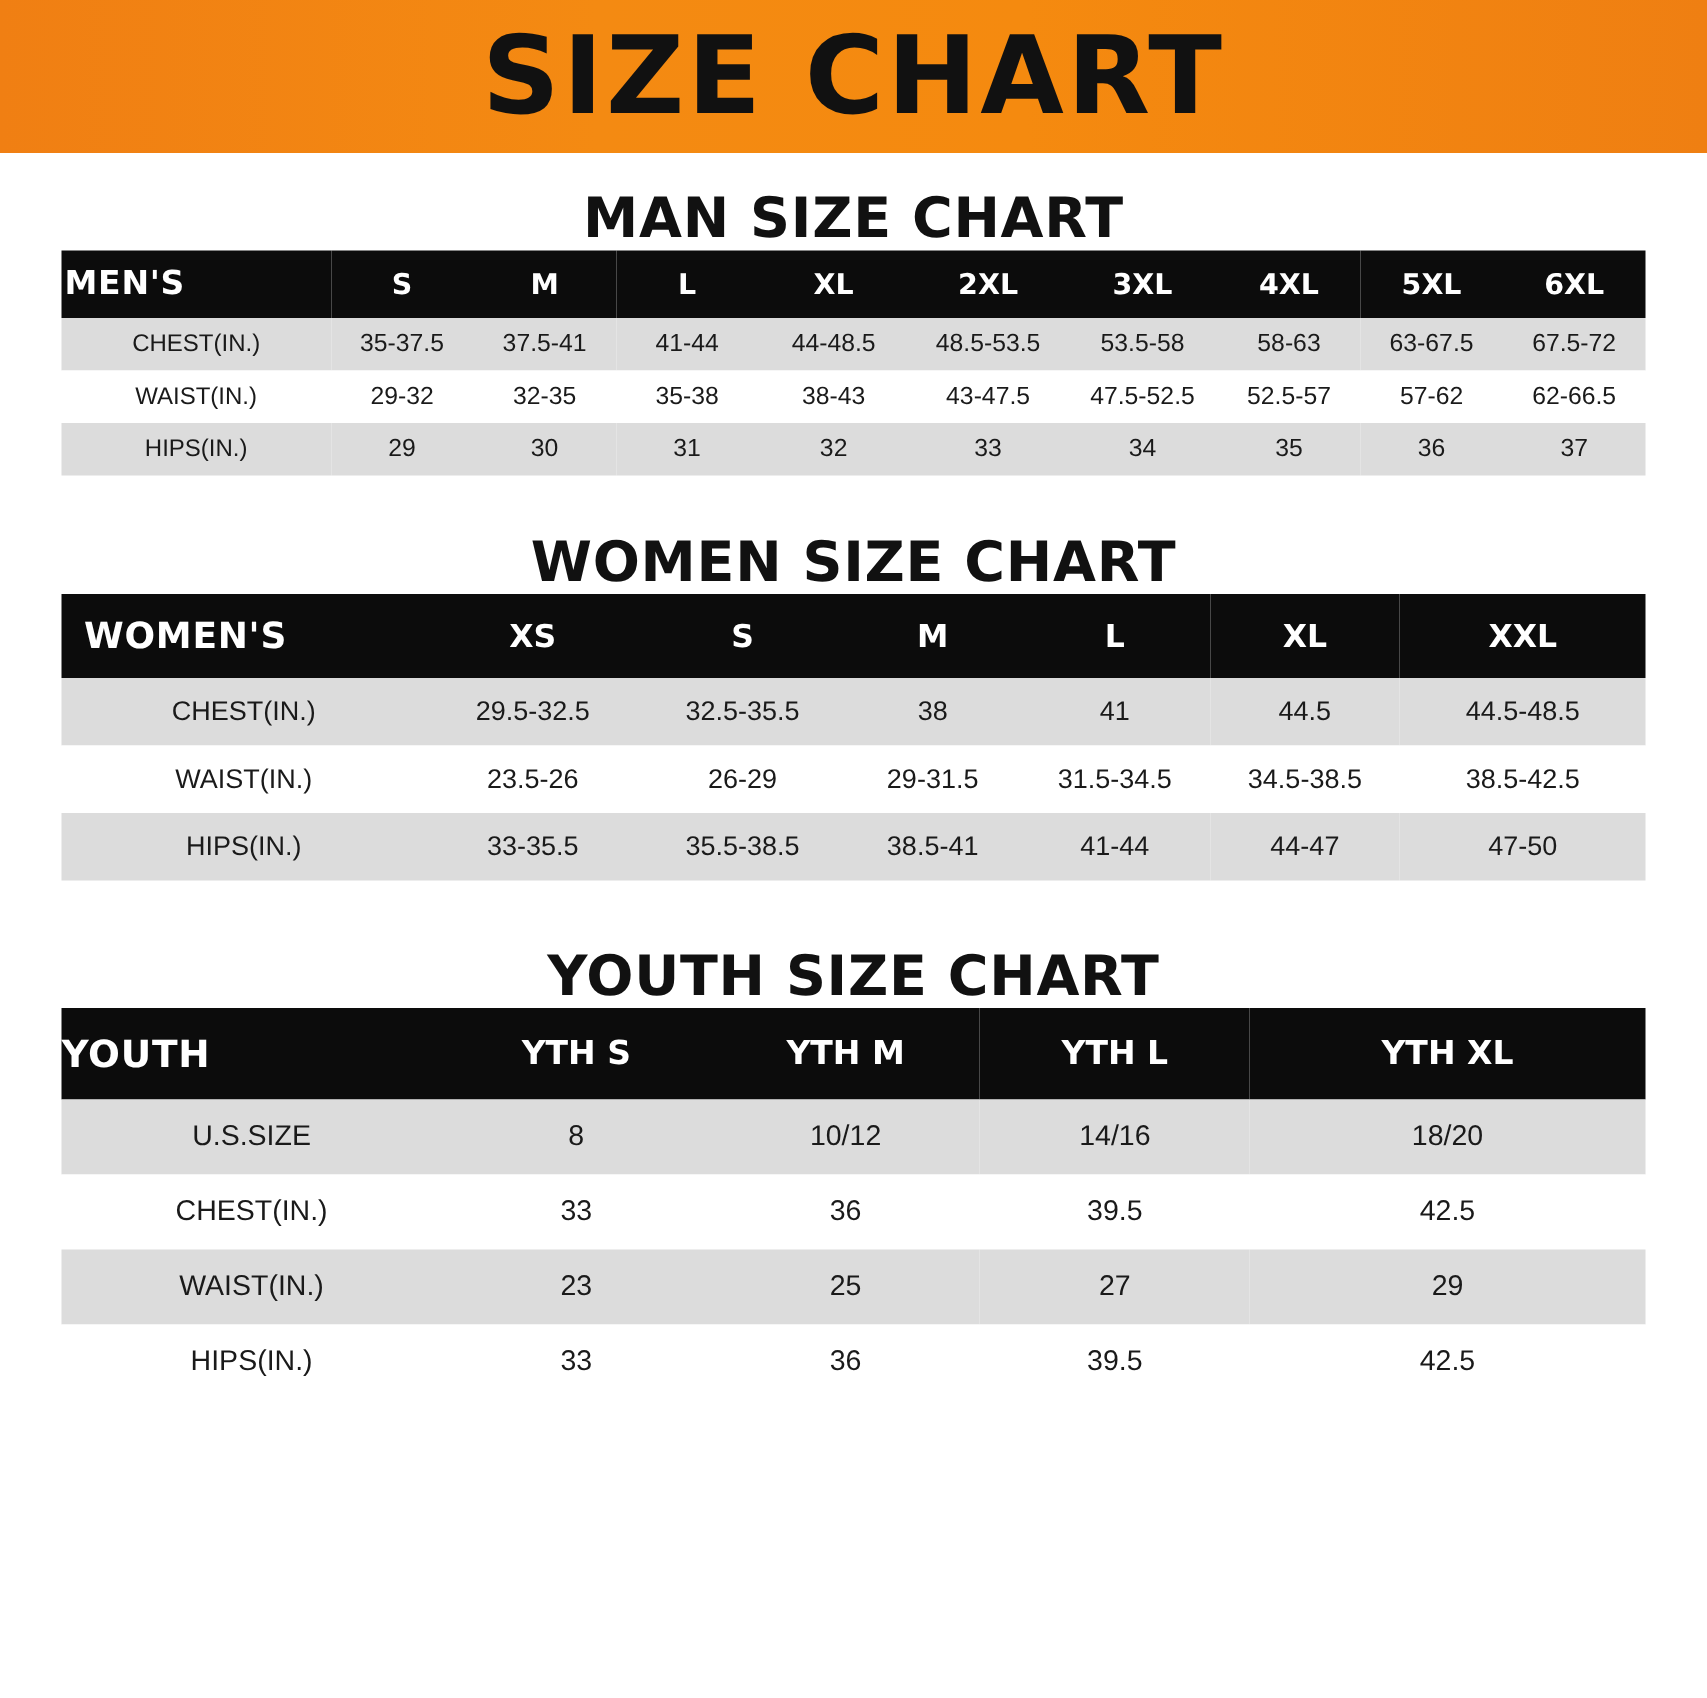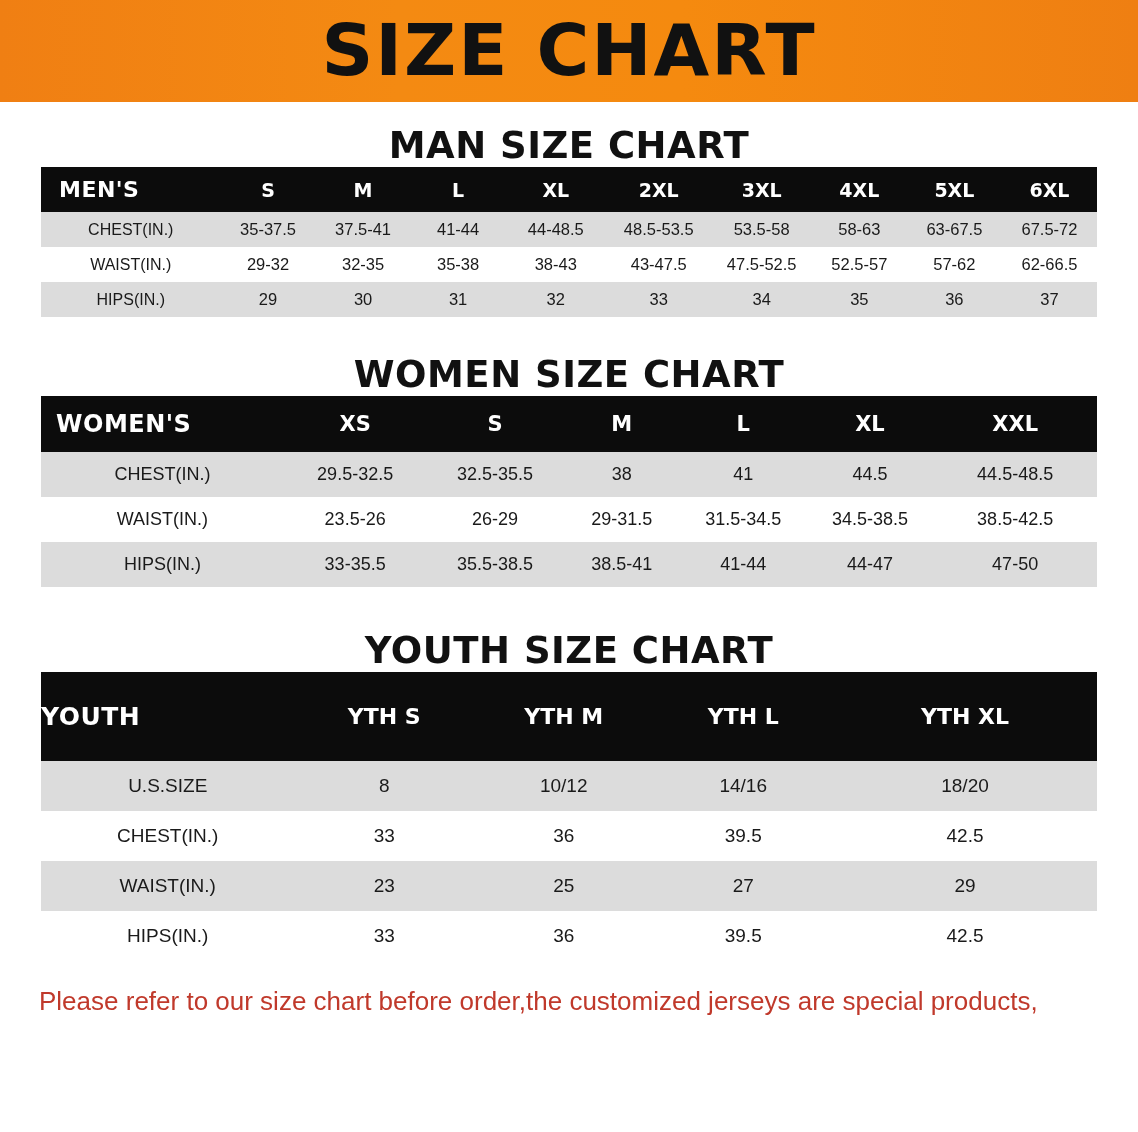--- a/index.html
+++ b/index.html
@@ -57,21 +57,21 @@
   }
   thead th {
     background: #0c0c0c;
     color: #ffffff;
     font-family: "DejaVu Sans", sans-serif;
     font-weight: bold;
     padding: 10px 0;
   }
   thead th.rowlabel {
     text-align: left;
-    padding-left: 18px;
+    padding-left: 2px;
     letter-spacing: 0.5px;
   }
   tbody td {
     text-align: center;
     color: #1a1a1a;
     font-family: "Liberation Sans", sans-serif;
   }
   tbody td.rowlabel {
     text-align: center;
     color: #1a1a1a;
@@ -85,21 +85,21 @@
   .men tbody td { font-size: 16.5px; padding: 8px 0; }
   .men tbody td.rowlabel { font-size: 16px; }
 
   
   .women thead th { font-size: 21px; padding: 14px 15px; }
   .women thead th.rowlabel { font-size: 24px; }
   .women tbody td { font-size: 18px; padding: 12px 0; }
   .women tbody td.rowlabel { font-size: 18px; }
 
   
-  .youth thead th { font-size: 22px; padding: 30px 0; }
+  .youth thead th { font-size: 22px; padding: 16px 0; }
   .youth thead th.rowlabel { font-size: 25px; }
   .youth tbody td { font-size: 19px; padding: 14px 0; }
   .youth tbody td.rowlabel { font-size: 19px; }
 
   
   .note {
     width: 1060px;
     margin: 22px auto 0 auto;
     color: #c0392b;
     font-family: "Liberation Sans", sans-serif;
@@ -290,14 +290,13 @@
         <td>33</td>
         <td>36</td>
         <td>39.5</td>
         <td>42.5</td>
       </tr>
     </tbody>
   </table>
 </div>
 
 <div class="note">
-  <div>Please refer to our size chart before order,the customized jerseys are special products,</div>
 </div>
 
 </body></html>

